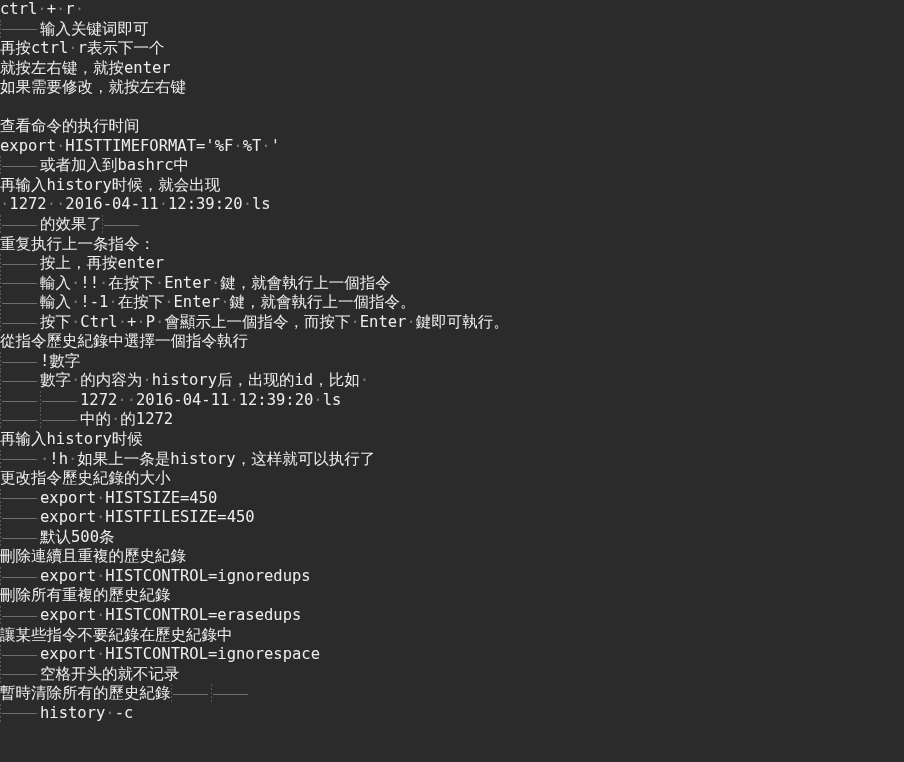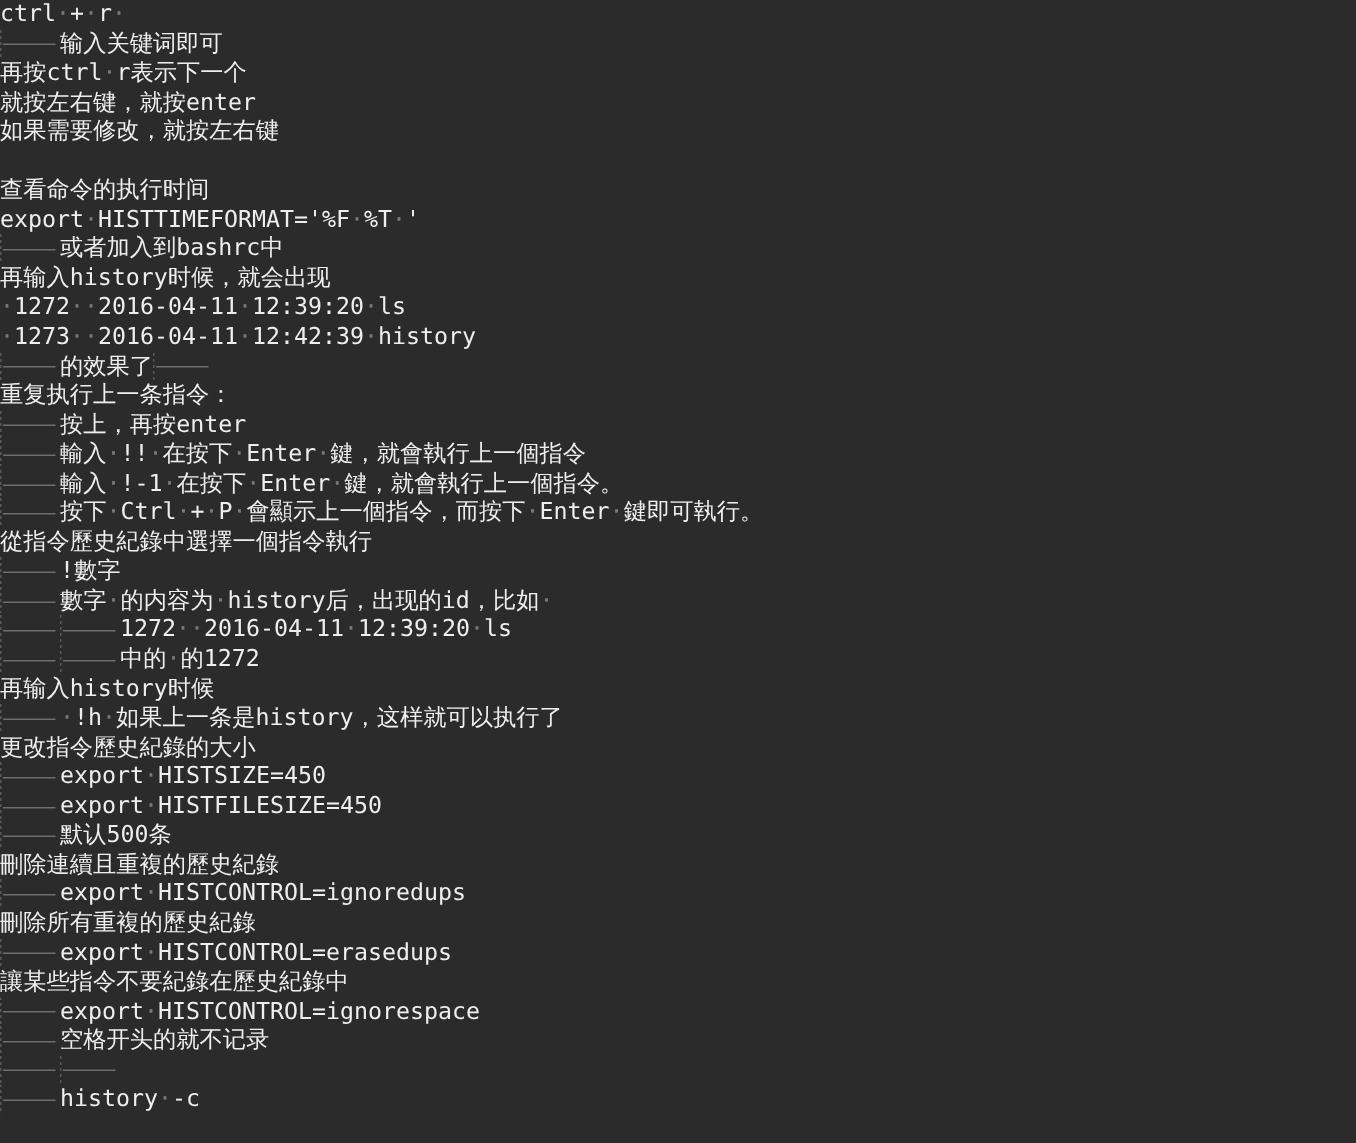--- a/index.html
+++ b/index.html
@@ -95,21 +95,20 @@
     <div class="line"><span class="tab"></span><span class="txt">输入关键词即可</span></div>
     <div class="line"><span class="txt">再按ctrl<span class="dot">·</span>r表示下一个</span></div>
     <div class="line"><span class="txt">就按左右键，就按enter</span></div>
     <div class="line"><span class="txt">如果需要修改，就按左右键</span></div>
     <div class="line"><span class="txt"></span></div>
     <div class="line"><span class="txt">查看命令的执行时间</span></div>
     <div class="line"><span class="txt">export<span class="dot">·</span>HISTTIMEFORMAT='%F<span class="dot">·</span>%T<span class="dot">·</span>'</span></div>
     <div class="line"><span class="tab"></span><span class="txt">或者加入到bashrc中</span></div>
     <div class="line"><span class="txt">再输入history时候，就会出现</span></div>
     <div class="line"><span class="txt"><span class="dot">·</span>1272<span class="dot">·</span><span class="dot">·</span>2016-04-11<span class="dot">·</span>12:39:20<span class="dot">·</span>ls</span></div>
-    <div class="line"><span class="txt"><span class="dot">·</span>1273<span class="dot">·</span><span class="dot">·</span>2016-04-11<span class="dot">·</span>12:42:39<span class="dot">·</span>history</span></div>
     <div class="line"><span class="tab"></span><span class="txt">的效果了</span><span class="tab"></span></div>
     <div class="line"><span class="txt">重复执行上一条指令：</span></div>
     <div class="line"><span class="tab"></span><span class="txt">按上，再按enter</span></div>
     <div class="line"><span class="tab"></span><span class="txt">輸入<span class="dot">·</span>!!<span class="dot">·</span>在按下<span class="dot">·</span>Enter<span class="dot">·</span>鍵，就會執行上一個指令</span></div>
     <div class="line"><span class="tab"></span><span class="txt">輸入<span class="dot">·</span>!-1<span class="dot">·</span>在按下<span class="dot">·</span>Enter<span class="dot">·</span>鍵，就會執行上一個指令。</span></div>
     <div class="line"><span class="tab"></span><span class="txt">按下<span class="dot">·</span>Ctrl<span class="dot">·</span>+<span class="dot">·</span>P<span class="dot">·</span>會顯示上一個指令，而按下<span class="dot">·</span>Enter<span class="dot">·</span>鍵即可執行。</span></div>
     <div class="line"><span class="txt">從指令歷史紀錄中選擇一個指令執行</span></div>
     <div class="line"><span class="tab"></span><span class="txt">!數字</span></div>
     <div class="line"><span class="tab"></span><span class="txt">數字<span class="dot">·</span>的内容为<span class="dot">·</span>history后，出现的id，比如<span class="dot">·</span></span></div>
     <div class="line"><span class="tab"></span><span class="tab"></span><span class="txt">1272<span class="dot">·</span><span class="dot">·</span>2016-04-11<span class="dot">·</span>12:39:20<span class="dot">·</span>ls</span></div>
@@ -120,15 +119,15 @@
     <div class="line"><span class="tab"></span><span class="txt">export<span class="dot">·</span>HISTSIZE=450</span></div>
     <div class="line"><span class="tab"></span><span class="txt">export<span class="dot">·</span>HISTFILESIZE=450</span></div>
     <div class="line"><span class="tab"></span><span class="txt">默认500条</span></div>
     <div class="line"><span class="txt">刪除連續且重複的歷史紀錄</span></div>
     <div class="line"><span class="tab"></span><span class="txt">export<span class="dot">·</span>HISTCONTROL=ignoredups</span></div>
     <div class="line"><span class="txt">刪除所有重複的歷史紀錄</span></div>
     <div class="line"><span class="tab"></span><span class="txt">export<span class="dot">·</span>HISTCONTROL=erasedups</span></div>
     <div class="line"><span class="txt">讓某些指令不要紀錄在歷史紀錄中</span></div>
     <div class="line"><span class="tab"></span><span class="txt">export<span class="dot">·</span>HISTCONTROL=ignorespace</span></div>
     <div class="line"><span class="tab"></span><span class="txt">空格开头的就不记录</span></div>
-    <div class="line"><span class="tab"></span><span class="tab"></span></div>
+    <div class="line"><span class="txt">暫時清除所有的歷史紀錄</span><span class="tab"></span><span class="tab"></span></div>
     <div class="line"><span class="tab"></span><span class="txt">history<span class="dot">·</span>-c</span></div>
   </div>
 
 </body></html>

